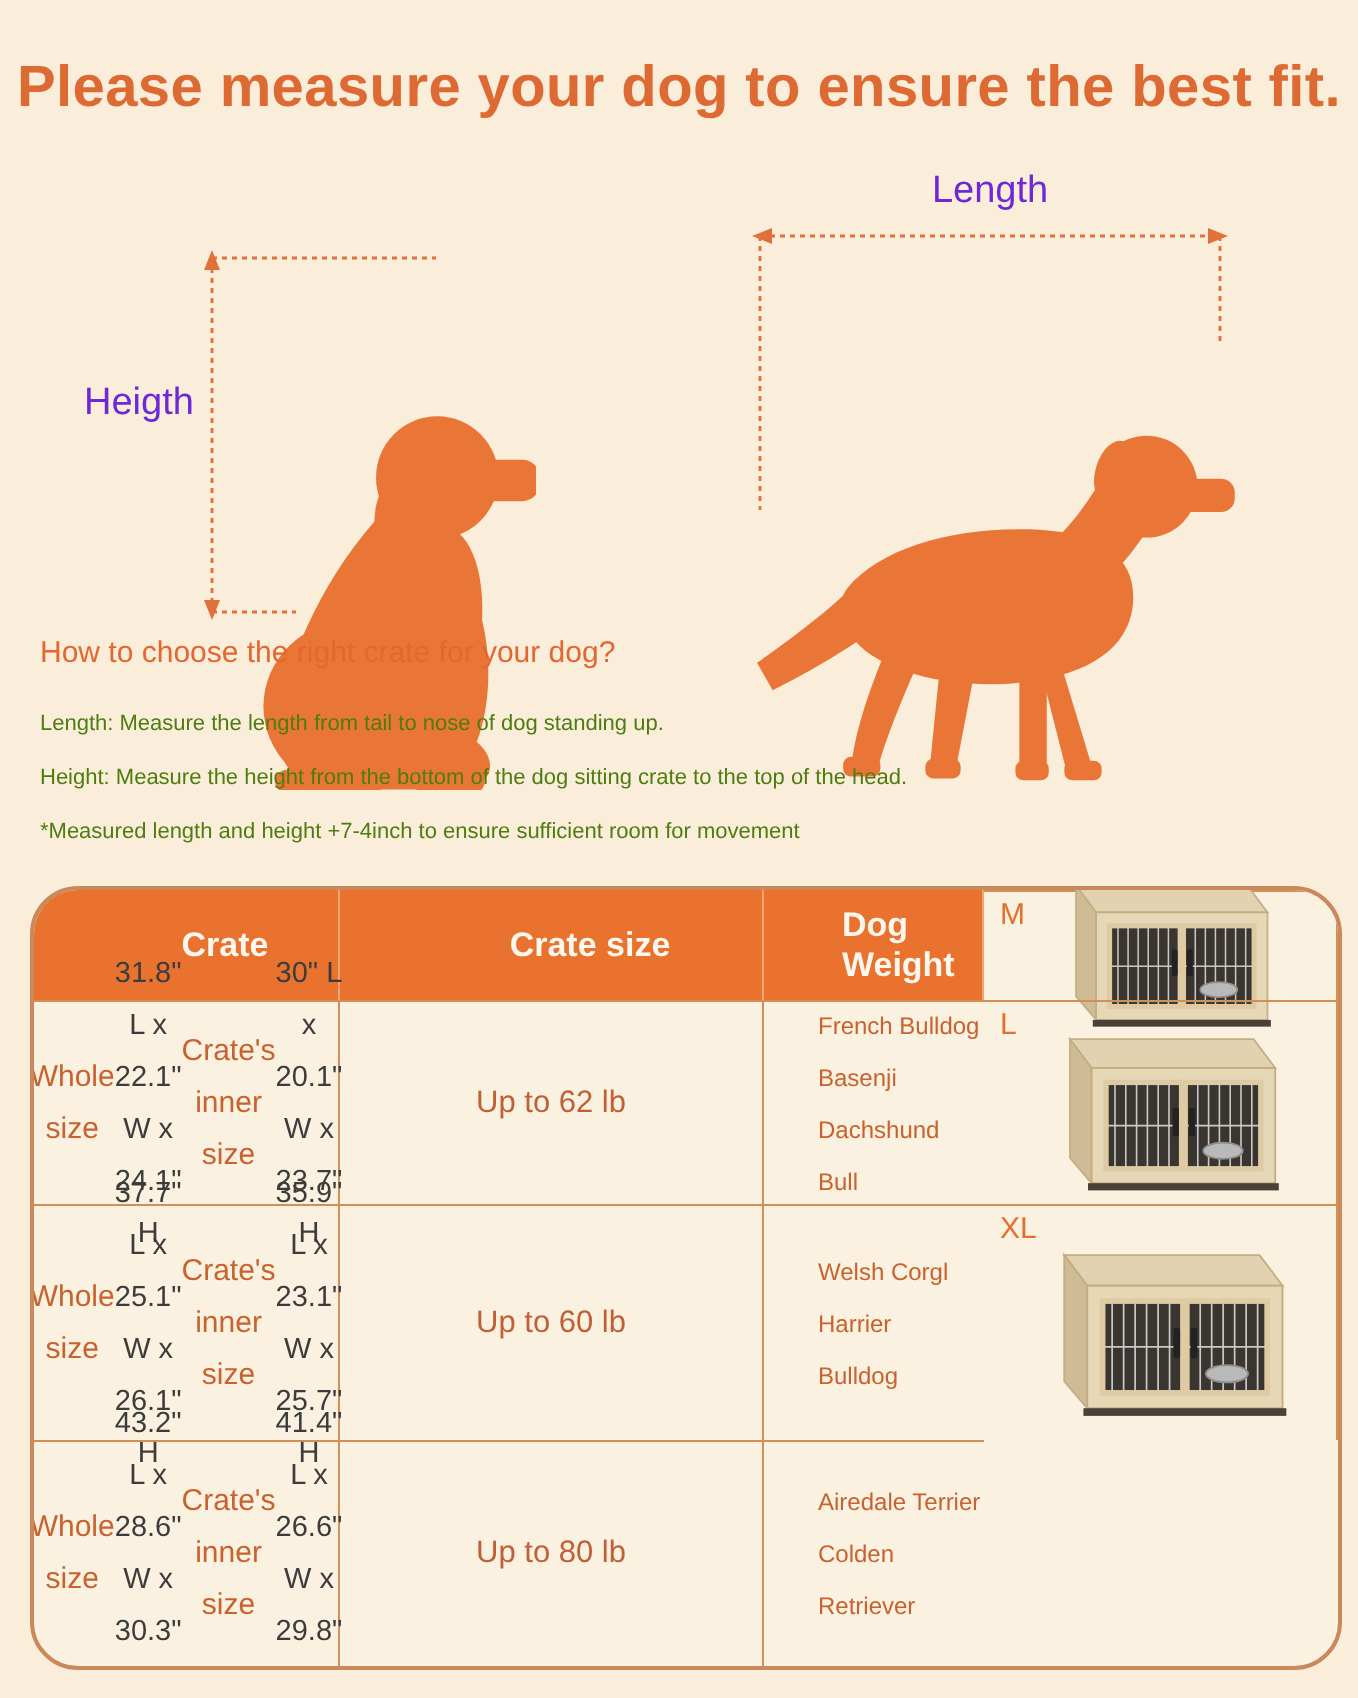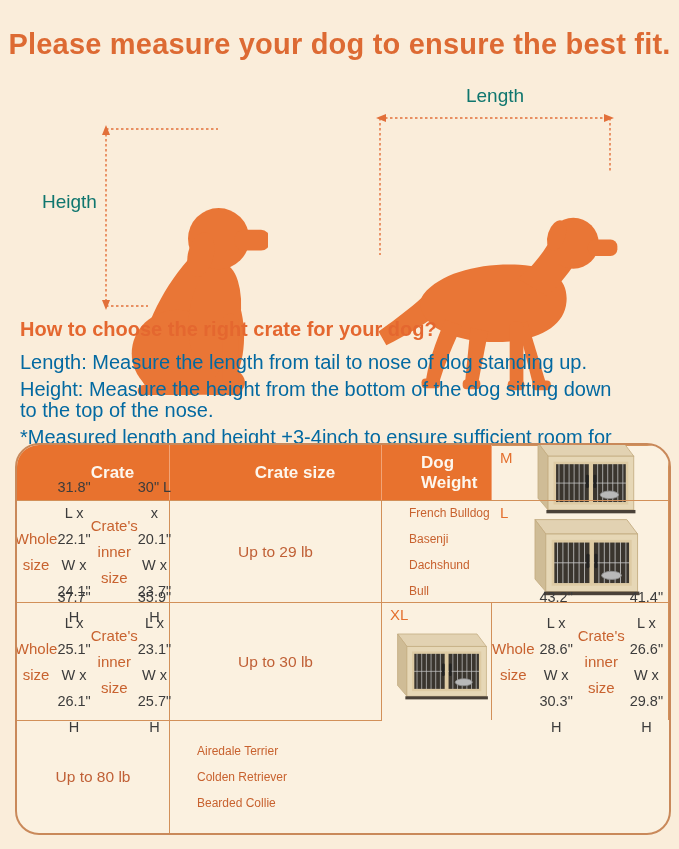--- a/index.html
+++ b/index.html
@@ -5,30 +5,30 @@
   html,body{margin:0;padding:0;}
   body{width:679px;height:849px;background:#FAEDDA;font-family:"Liberation Sans",sans-serif;overflow:hidden;}
   .page{position:relative;width:679px;height:849px;background:#FAEDDA;}
 
   .title{position:absolute;top:28px;left:0;width:679px;text-align:center;
          font-size:29px;font-weight:bold;color:#DD6A33;letter-spacing:.2px;}
 
   
   .diagram{position:absolute;top:85px;left:0;width:679px;height:240px;}
   .measure-svg{position:absolute;top:0;left:0;width:679px;height:240px;}
-  .dog-label{position:absolute;font-size:19px;color:#0f766e;font-weight:500;}
+  .dog-label{position:absolute;font-size:19px;color:#6d28d9;font-weight:500;}
   .label-height{top:106px;left:42px;}
   .label-length{top:0px;left:430px;width:130px;text-align:center;}
   .dog-sit{position:absolute;left:110px;top:112px;width:158px;height:198px;}
   .dog-stand{position:absolute;left:372px;top:127px;width:246px;height:186px;}
 
   .section-heading{position:absolute;top:318px;left:20px;width:640px;
-         font-size:20px;font-weight:bold;color:#E4672F;}
+         font-size:15px;font-weight:normal;color:#E4672F;}
   .instructions{position:absolute;top:352px;left:20px;width:644px;
-         font-size:20px;color:#0369a1;line-height:21px;}
+         font-size:11px;color:#4d7c0f;line-height:21px;}
   .instructions p{margin:0 0 6px 0;}
   .instructions p.wrap{max-width:606px;}
 
   
   .size-table{position:absolute;top:443px;left:15px;width:652px;
       border:2px solid #C9895A;border-radius:24px;overflow:hidden;
       background:#FBF1E0;display:grid;
       grid-template-columns:153px 212px 110px 177px;
       grid-template-rows:55px 102px 118px 113px;}
   .th{background:#E8722E;color:#FDF7EE;font-weight:bold;font-size:17px;
@@ -107,22 +107,22 @@
     </svg>
 
     <div class="dog-label label-height">Heigth</div>
     <div class="dog-label label-length">Length</div>
   </div>
 
   <div class="section-heading">How to choose the right crate for your dog?</div>
 
   <div class="instructions">
     <p>Length: Measure the length from tail to nose of dog standing up.</p>
-    <p class="wrap">Height: Measure the height from the bottom of the dog sitting down to the top of the nose.</p>
-    <p>*Measured length and height +3-4inch to ensure sufficient room for movement</p>
+    <p class="wrap">Height: Measure the height from the bottom of the dog sitting crate to the top of the head.</p>
+    <p>*Measured length and height +7-4inch to ensure sufficient room for movement</p>
   </div>
 
   <div class="size-table">
 
     <div class="th div">Crate</div>
     <div class="th div">Crate size</div>
     <div class="th div">Dog Weight</div>
 
     <div class="td div crate-cell">
       <span class="size-tag">M</span>
@@ -153,21 +153,21 @@
         <ellipse cx="105" cy="76" rx="11" ry="4.5" fill="#B9B9B9" stroke="#8E8E8E"></ellipse>
         <rect x="30" y="94" width="106" height="4" fill="#4A4138"></rect>
       </svg>
     </div>
     <div class="td div sizes-cell">
       <span class="size-title">Whole size</span>
       <span class="size-val">31.8" L x 22.1" W x 24.1" H</span>
       <span class="size-title">Crate's inner size</span>
       <span class="size-val">30" L x 20.1" W x 23.7" H</span>
     </div>
-    <div class="td div weight-cell">Up to 29 lb</div>
+    <div class="td div weight-cell">Up to 62 lb</div>
     <div class="td breeds-cell">
       <span>French Bulldog</span>
       <span>Basenji</span>
       <span>Dachshund</span>
       <span>Bull</span>
     </div>
 
     <div class="td div crate-cell">
       <span class="size-tag">L</span>
       <svg width="126" height="90" viewBox="0 0 140 100">
@@ -197,21 +197,26 @@
         <ellipse cx="105" cy="76" rx="11" ry="4.5" fill="#B9B9B9" stroke="#8E8E8E"></ellipse>
         <rect x="30" y="94" width="106" height="4" fill="#4A4138"></rect>
       </svg>
     </div>
     <div class="td div sizes-cell">
       <span class="size-title">Whole size</span>
       <span class="size-val">37.7" L x 25.1" W x 26.1" H</span>
       <span class="size-title">Crate's inner size</span>
       <span class="size-val">35.9" L x 23.1" W x 25.7" H</span>
     </div>
-    <div class="td div weight-cell">Up to 30 lb</div>
+    <div class="td div weight-cell">Up to 60 lb</div>
+    <div class="td breeds-cell">
+      <span>Welsh Corgl</span>
+      <span>Harrier</span>
+      <span>Bulldog</span>
+    </div>
 
     <div class="td div crate-cell">
       <span class="size-tag">XL</span>
       <svg width="134" height="96" viewBox="0 0 140 100">
         <polygon points="20,14 122,14 134,30 32,30" fill="#E2D2B2" stroke="#C4AD82"></polygon>
         <polygon points="20,14 32,30 32,94 20,80" fill="#CFBC96" stroke="#C4AD82"></polygon>
         <rect x="32" y="30" width="102" height="64" fill="#E6D7B6" stroke="#C4AD82"></rect>
         <rect x="40" y="38" width="86" height="48" fill="#3A352E"></rect>
         <g stroke="#C9C9C9" stroke-width="0.9">
           <line x1="45" y1="38" x2="45" y2="86"></line>
@@ -239,17 +244,16 @@
     <div class="td div sizes-cell">
       <span class="size-title">Whole size</span>
       <span class="size-val">43.2" L x 28.6" W x 30.3" H</span>
       <span class="size-title">Crate's inner size</span>
       <span class="size-val">41.4" L x 26.6" W x 29.8" H</span>
     </div>
     <div class="td div weight-cell">Up to 80 lb</div>
     <div class="td breeds-cell">
       <span>Airedale Terrier</span>
       <span>Colden Retriever</span>
-      <span>Bearded Collie</span>
     </div>
 
   </div>
 </div>
 
 </body></html>

